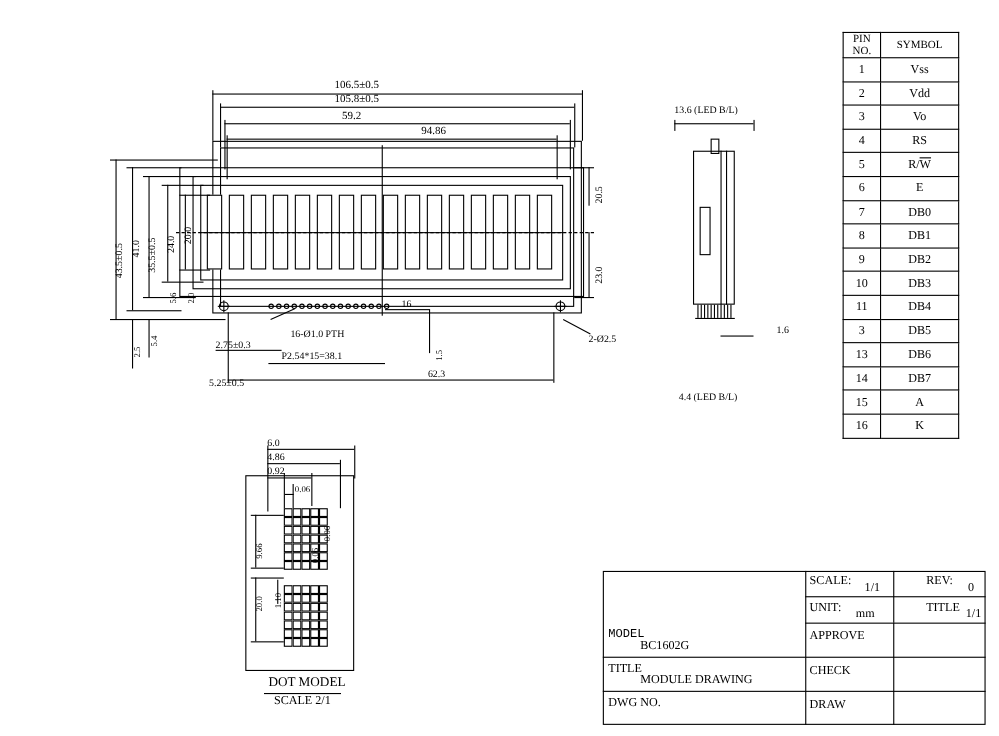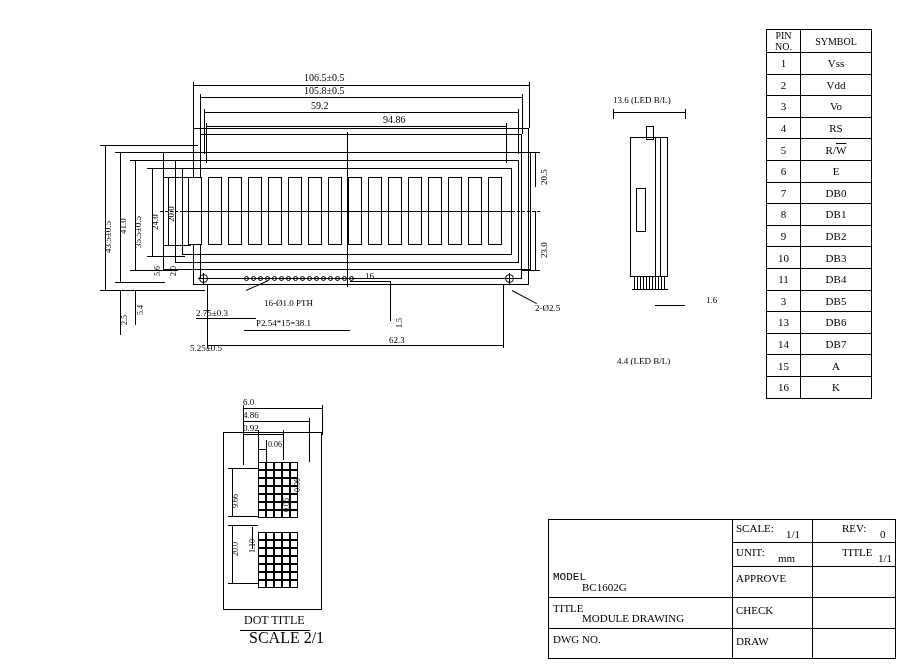--- a/index.html
+++ b/index.html
@@ -5,21 +5,21 @@
   html,body{margin:0;padding:0;background:#fff;}
   body{width:908px;height:669px;position:relative;font-family:"Liberation Serif",serif;overflow:hidden;color:#000;}
   .stage{position:absolute;left:0;top:0;width:908px;height:669px;}
   .ln{position:absolute;background:#000;}
   .h{height:1px;}
   .v{width:1px;}
   .box{position:absolute;border:1px solid #000;box-sizing:border-box;}
   .txt{position:absolute;font-size:10px;line-height:11px;white-space:nowrap;}
   .txt.s9{font-size:9px;}
   .txt.s8{font-size:8px;}
-  .txt.s11{font-size:16px;}
+  .txt.s11{font-size:11px;}
   .txt.s12{font-size:12px;}
   .rot{transform-origin:0 0;transform:rotate(-90deg);}
   
   #pin-table{position:absolute;left:766px;top:29px;border-collapse:collapse;}
   #pin-table td{border:1px solid #000;font-size:11px;text-align:center;height:20.6px;padding:0;}
   #pin-table td.c1{width:33px;}
   #pin-table td.c2{width:70px;}
   #pin-table td.hd{font-size:10px;}
   .ovl{position:absolute;border-top:1px solid #000;}
   
@@ -298,21 +298,21 @@
   <div class="txt rot s8" style="left:230px;top:556px;">20.0</div>
   <div class="txt rot s8" style="left:247px;top:553px;">1.10</div>
   <div class="txt rot s8" style="left:281px;top:512px;">0.06</div>
   <div class="txt rot s8" style="left:292px;top:492px;">0.06</div>
   <div class="ln h" style="left:228px;top:468px;width:30px;"></div>
   <div class="ln h" style="left:228px;top:516px;width:30px;"></div>
   <div class="ln h" style="left:228px;top:525px;width:30px;"></div>
   <div class="ln h" style="left:228px;top:583px;width:30px;"></div>
   <div class="ln v" style="left:252px;top:527px;height:22px;"></div>
 
-  <div class="txt s12" style="left:244px;top:615px;">DOT TITLE</div>
+  <div class="txt s12" style="left:244px;top:615px;">DOT MODEL</div>
   <div class="ln h" style="left:240px;top:630px;width:70px;"></div>
   <div class="txt s11" style="left:249px;top:632px;">SCALE 2/1</div>
 
   <table id="pin-table">
     <tbody>
         <tr>
       <td class="c1 hd">PIN NO.</td>
       <td class="c2 hd">SYMBOL</td>
     </tr>
     <tr>

